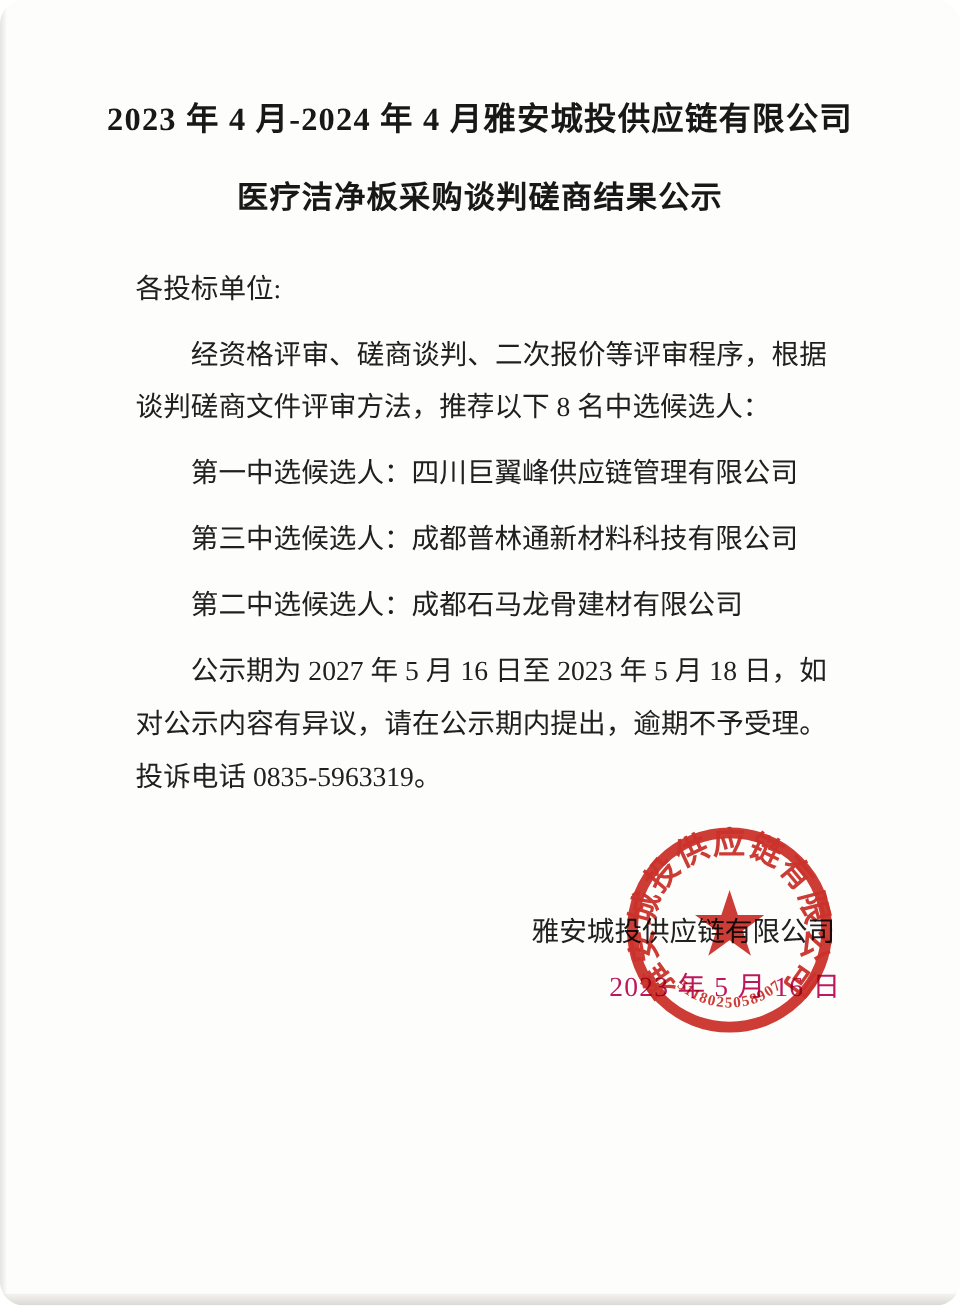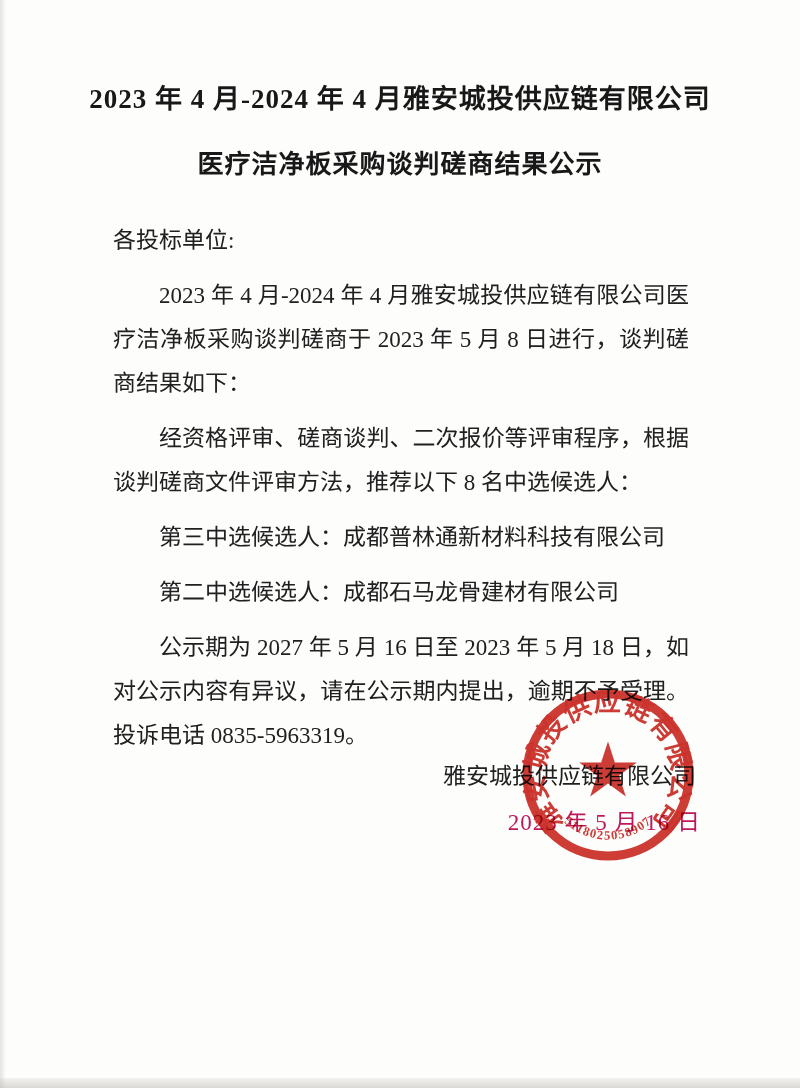--- a/index.html
+++ b/index.html
@@ -8,20 +8,21 @@
     background: #ffffff;
   }
   .page {
     position: relative;
     width: 800px;
     height: 1088px;
     background: #fdfdfc;
     overflow: hidden;
     color: #1f1f1f;
     font-family: "Liberation Serif", "DejaVu Serif", serif;
+    border-radius: 20px;
   }
   
   .page::before {
     content: "";
     position: absolute;
     left: 0; top: 0;
     width: 6px; height: 100%;
     background: linear-gradient(to right, rgba(0,0,0,0.10), rgba(0,0,0,0));
     pointer-events: none;
   }
@@ -109,22 +110,22 @@
 <body>
 
 <div class="page">
 
   <h1 class="title-line1">2023 年 4 月-2024 年 4 月雅安城投供应链有限公司</h1>
 
   <h2 class="title-line2">医疗洁净板采购谈判磋商结果公示</h2>
 
   <div class="doc-body">
     <p class="no-indent">各投标单位:</p>
-    <p>2023 年 4 月-2024 年 4 月雅安城投供应链有限公司医疗洁净板采购谈判磋商于 2023 年 5 月 8 日进行，谈判磋商结果如下：</p>
     <p>经资格评审、磋商谈判、二次报价等评审程序，根据谈判磋商文件评审方法，推荐以下 8 名中选候选人：</p>
+    <p>第一中选候选人：四川巨翼峰供应链管理有限公司</p>
     <p>第三中选候选人：成都普林通新材料科技有限公司</p>
     <p>第二中选候选人：成都石马龙骨建材有限公司</p>
     <p>公示期为 2027 年 5 月 16 日至 2023 年 5 月 18 日，如对公示内容有异议，请在公示期内提出，逾期不予受理。投诉电话 0835-5963319。</p>
   </div>
 
   <div class="sig-company">雅安城投供应链有限公司</div>
 
   <div class="sig-date">2023 年 5 月 16 日</div>
 
   <svg class="seal" viewBox="0 0 170 170" xmlns="http://www.w3.org/2000/svg">

